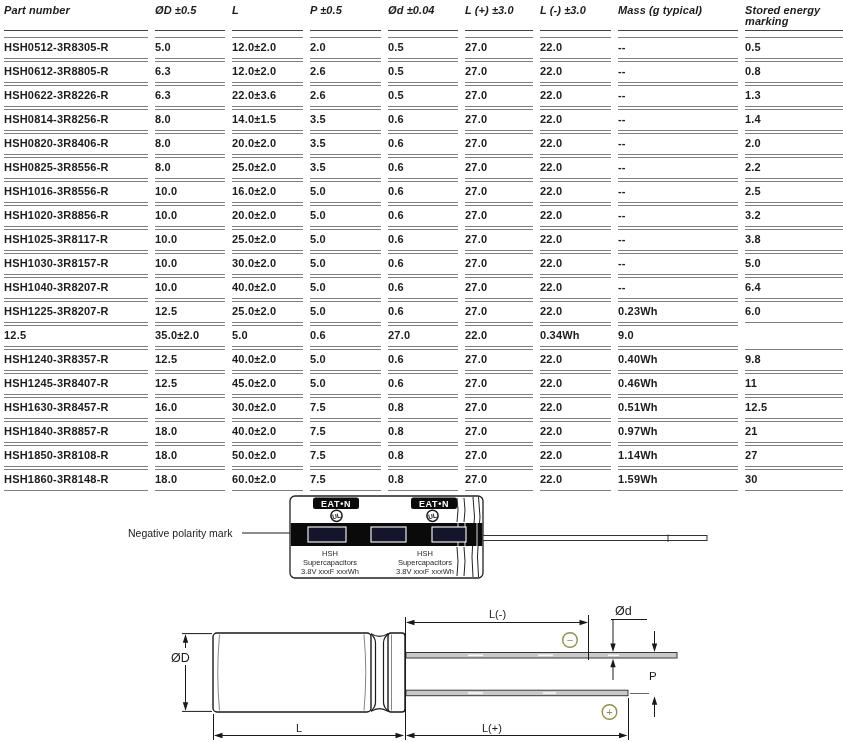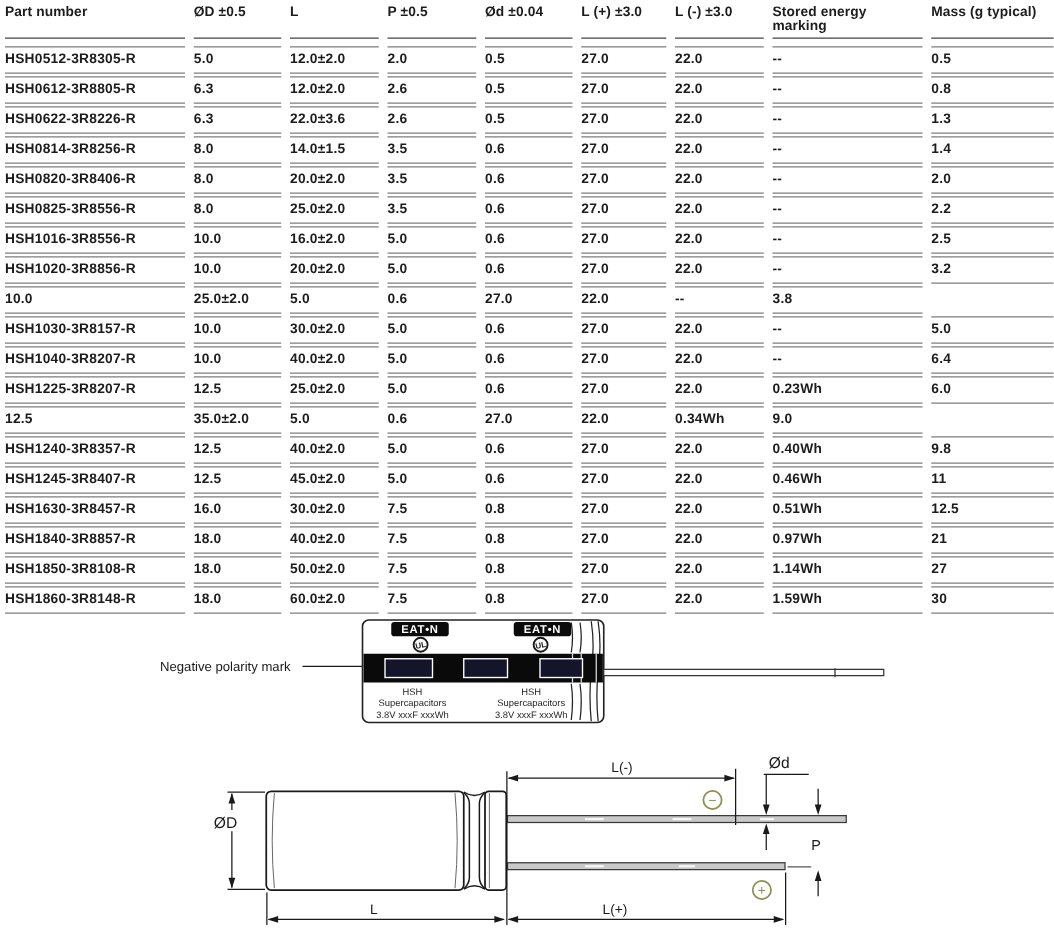--- a/index.html
+++ b/index.html
@@ -3,21 +3,21 @@
 <meta charset="utf-8">
 <style>
   html,body{margin:0;padding:0;background:#ffffff;}
   body{width:843px;height:742px;position:relative;overflow:hidden;
        font-family:"Liberation Sans","DejaVu Sans",sans-serif;color:#1c1c1c;}
 
   
   .spec-table{position:absolute;left:0;top:0;width:843px;box-sizing:border-box;padding:3px 0 0 4px;}
   .t-head,.t-row{display:grid;grid-template-columns:144px 70px 71px 71px 70px 68px 71px 120px 1fr;
                  column-gap:7px;}
-  .t-head{padding-bottom:4px;}
+  .t-head{padding-bottom:4px;font-style:italic;}
   .t-head .h-cell{font-weight:bold;font-size:11px;line-height:10.5px;letter-spacing:.1px;
                   padding:2px 0 4px 0;border-bottom:1.6px solid #444444;}
   .h-wrap{display:block;max-width:84px;}
   .t-body{display:grid;row-gap:2px;margin-top:2px;font-weight:bold;}
   .t-row .cell{border-top:1px solid #7e7e7e;border-bottom:1px solid #7e7e7e;
                padding:4px 0 5px 0;font-size:11px;line-height:11px;letter-spacing:.2px;
                white-space:nowrap;overflow:hidden;}
 
   
   .figures{position:absolute;left:0;top:488px;width:843px;height:254px;}
@@ -43,24 +43,24 @@
     <div class="h-cell">
         <span class="h-wrap">Ød ±0.04</span>
       </div>
     <div class="h-cell">
         <span class="h-wrap">L (+) ±3.0</span>
       </div>
     <div class="h-cell">
         <span class="h-wrap">L (-) ±3.0</span>
       </div>
     <div class="h-cell">
+        <span class="h-wrap" style="max-width:100px">Mass (g typical)</span>
+      </div>
+    <div class="h-cell">
         <span class="h-wrap">Stored energy marking</span>
-      </div>
-    <div class="h-cell">
-        <span class="h-wrap" style="max-width:100px">Mass (g typical)</span>
       </div>
   </div>
 
   <div class="t-body">
 
       <div class="t-row">
         <div class="cell">HSH0512-3R8305-R</div>
         <div class="cell">5.0</div>
         <div class="cell">12.0±2.0</div>
         <div class="cell">2.0</div>
@@ -149,20 +149,21 @@
         <div class="cell">20.0±2.0</div>
         <div class="cell">5.0</div>
         <div class="cell">0.6</div>
         <div class="cell">27.0</div>
         <div class="cell">22.0</div>
         <div class="cell">--</div>
         <div class="cell">3.2</div>
       </div>
 
       <div class="t-row">
+        <div class="cell">HSH1025-3R8117-R</div>
         <div class="cell">10.0</div>
         <div class="cell">25.0±2.0</div>
         <div class="cell">5.0</div>
         <div class="cell">0.6</div>
         <div class="cell">27.0</div>
         <div class="cell">22.0</div>
         <div class="cell">--</div>
         <div class="cell">3.8</div>
       </div>
 

